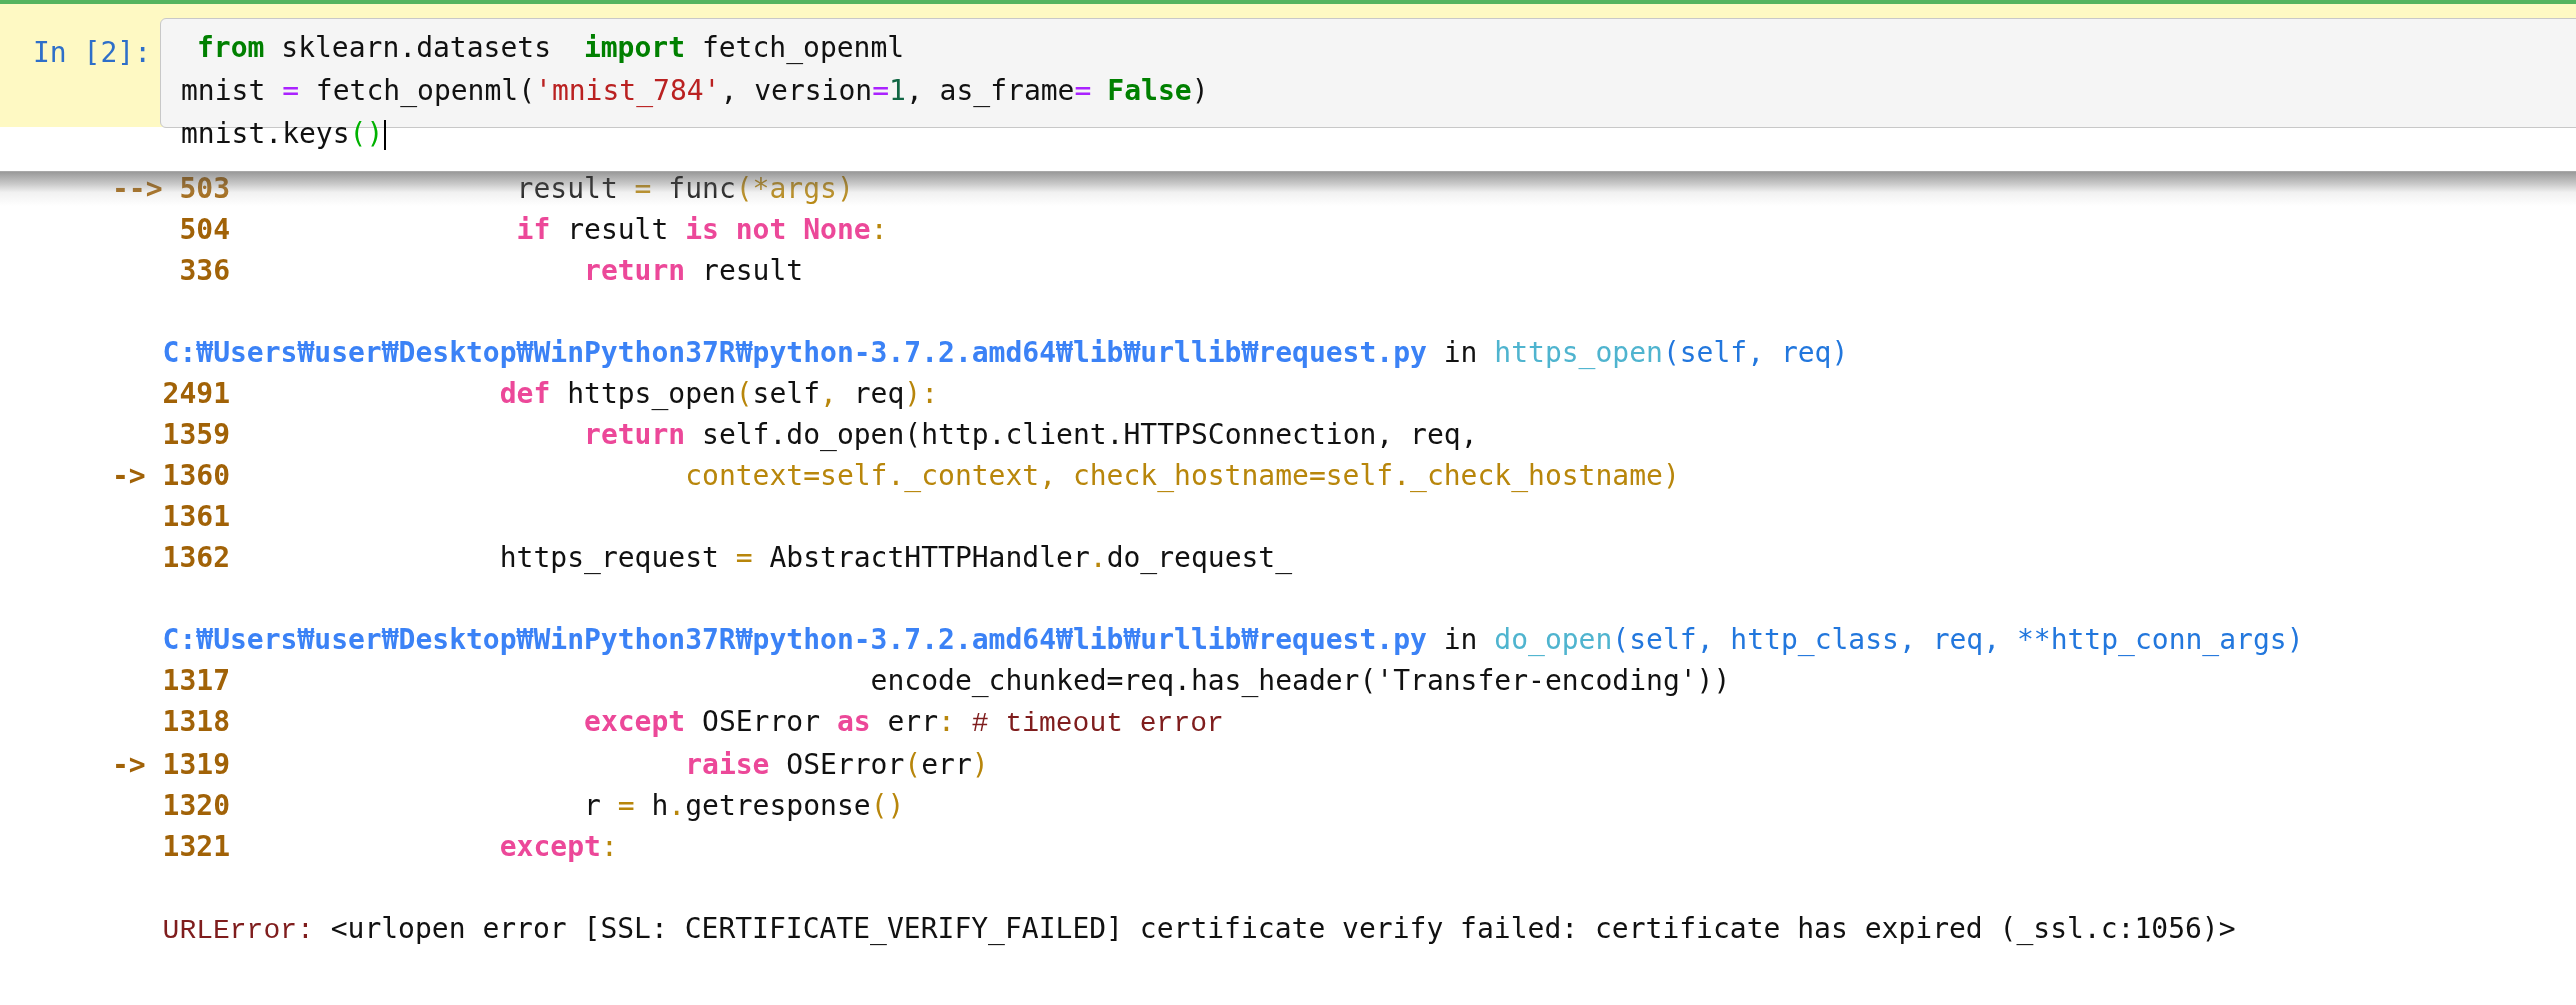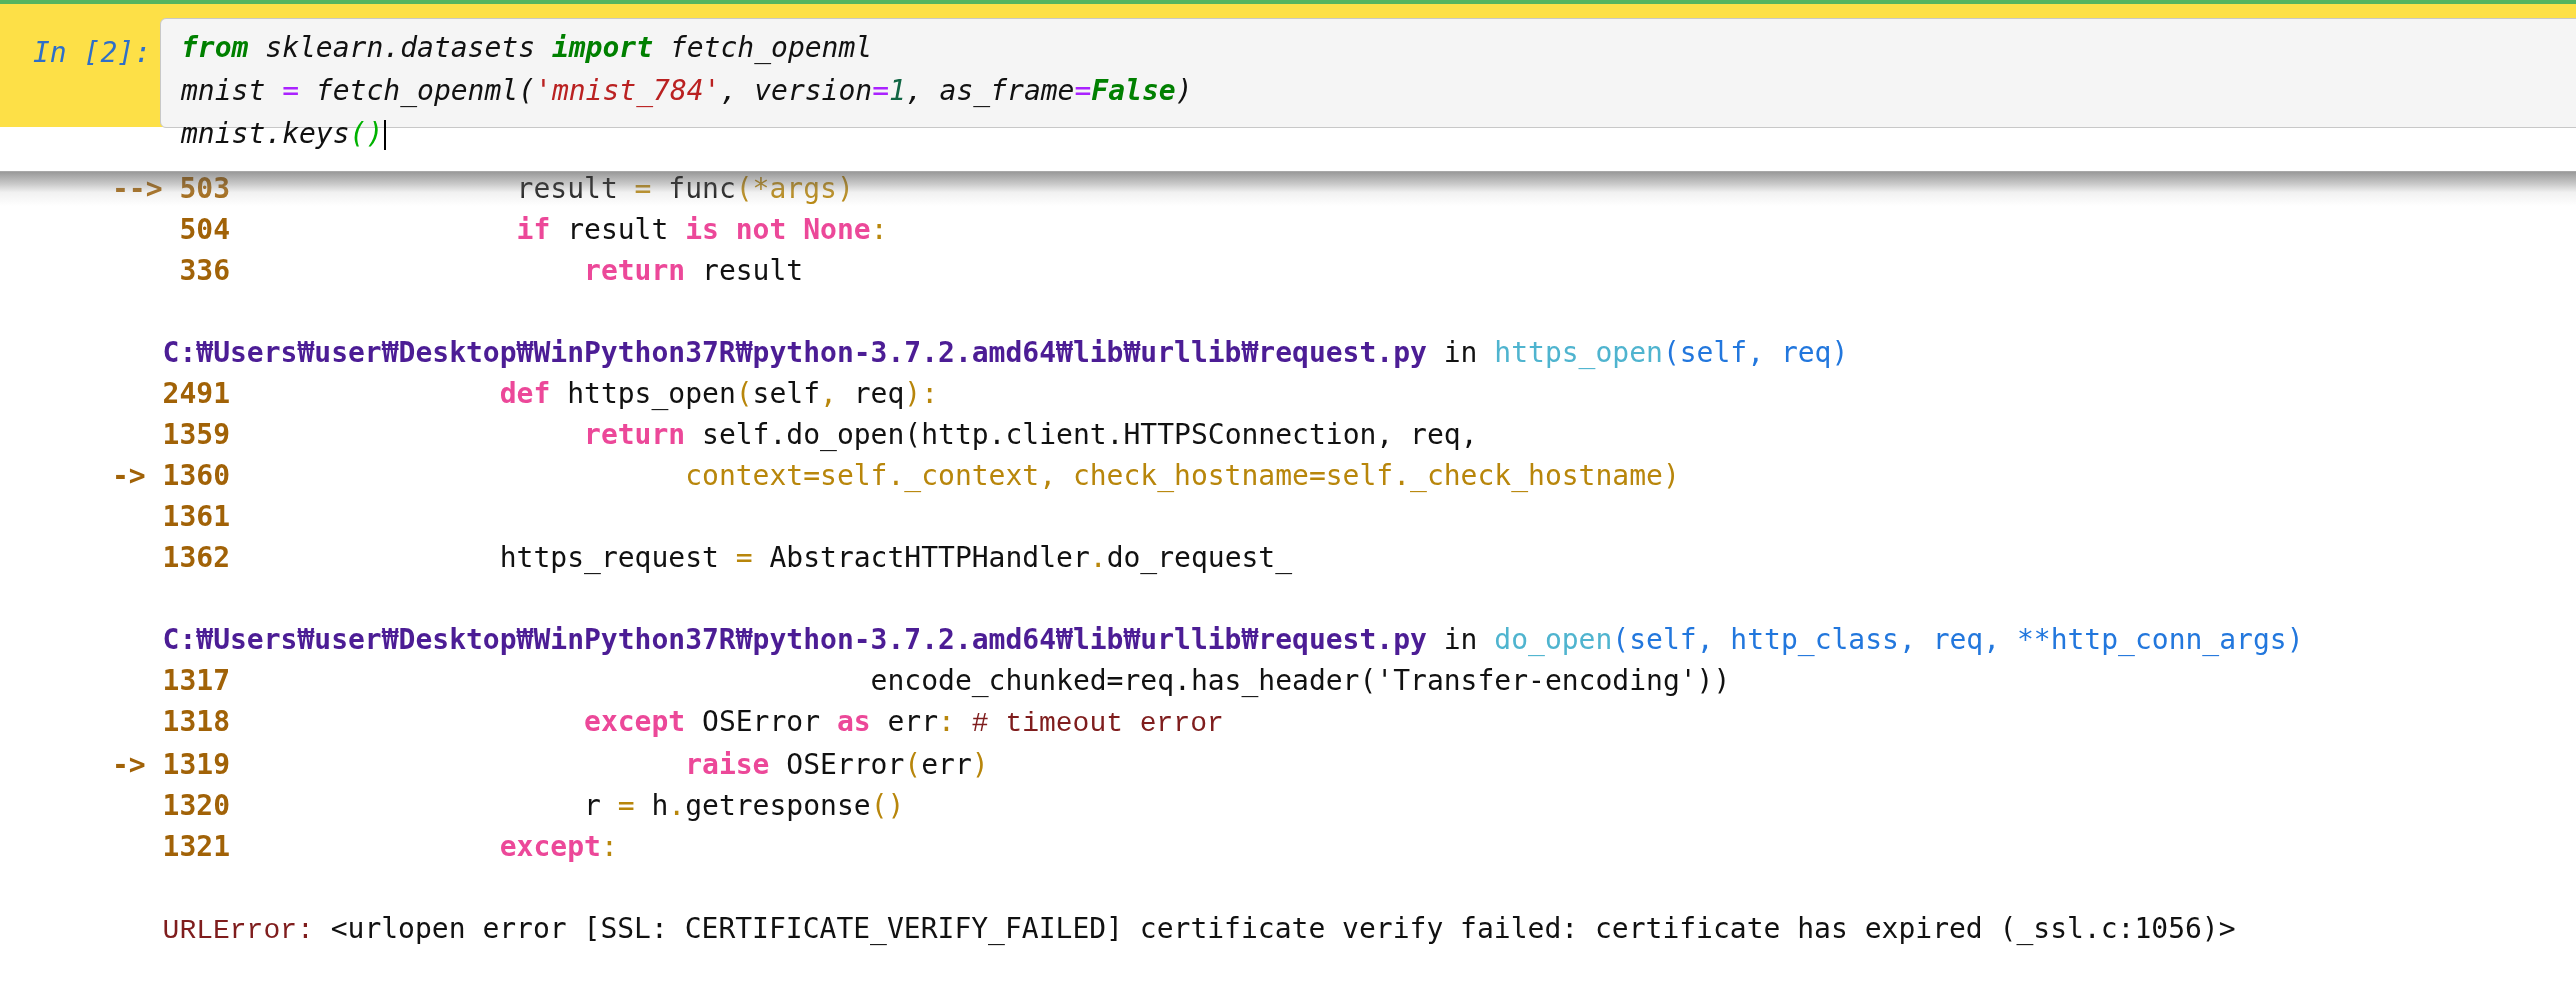--- a/index.html
+++ b/index.html
@@ -7,34 +7,34 @@
         font-family:"DejaVu Sans Mono","Liberation Mono",monospace;}
   .topbar{position:absolute;top:0;left:0;right:0;height:4px;background:#55b45f;z-index:30;}
 
   
   .tb-pre{position:absolute;left:112px;top:168px;margin:0;z-index:1;
           font-size:28px;line-height:41px;white-space:pre;color:#111;
           font-family:inherit;}
   .t-pl{color:#111;}
   .t-g {color:#a16207;font-weight:bold;}
   .t-kb{color:#ec4899;font-weight:bold;}
-  .t-pg{color:#4c1d95;font-weight:bold;}
+  .t-pg{color:#3b82f6;font-weight:bold;}
   .t-o {color:#b8860b;}
   .t-cy{color:#4fb4cf;}
   .t-bl{color:#2277dd;}
   .t-rd{color:#7f1d1d;font-family:Liberation Mono, monospace;}
 
   
-  .inputcell{position:absolute;top:4px;left:0;right:0;height:123px;background:#fde047;z-index:10;font-style:italic;}
+  .inputcell{position:absolute;top:4px;left:0;right:0;height:123px;background:#fef9c3;z-index:10;}
   .prompt{position:absolute;left:33px;top:27px;font-size:28px;line-height:43px;color:#2e6fc9;}
   .codebox{position:absolute;left:160px;top:14px;right:-8px;bottom:-1px;
            background:#f5f5f5;border:1px solid #c8c8c8;border-radius:6px;}
   .code-pre{margin:0;padding:7px 0 0 20px;font-size:28px;line-height:43px;white-space:pre;
             color:#000;font-family:inherit;}
-  .t-kw{color:#008000;font-weight:bold;}
+  .t-kw{color:#008000;font-weight:bold;margin-left:16px;}
   .t-op{color:#aa22ff;}
   .t-st{color:#ba2121;}
   .t-nm{color:#116644;}
   .t-mb{color:#00b200;}
   .t-cur{display:inline-block;width:2px;height:30px;background:#000;
          vertical-align:text-bottom;margin-left:1px;}
 
   
   .shadowband{position:absolute;top:171px;left:0;right:0;height:34px;z-index:20;pointer-events:none;
     border-top:1px solid #a8a8a8;

